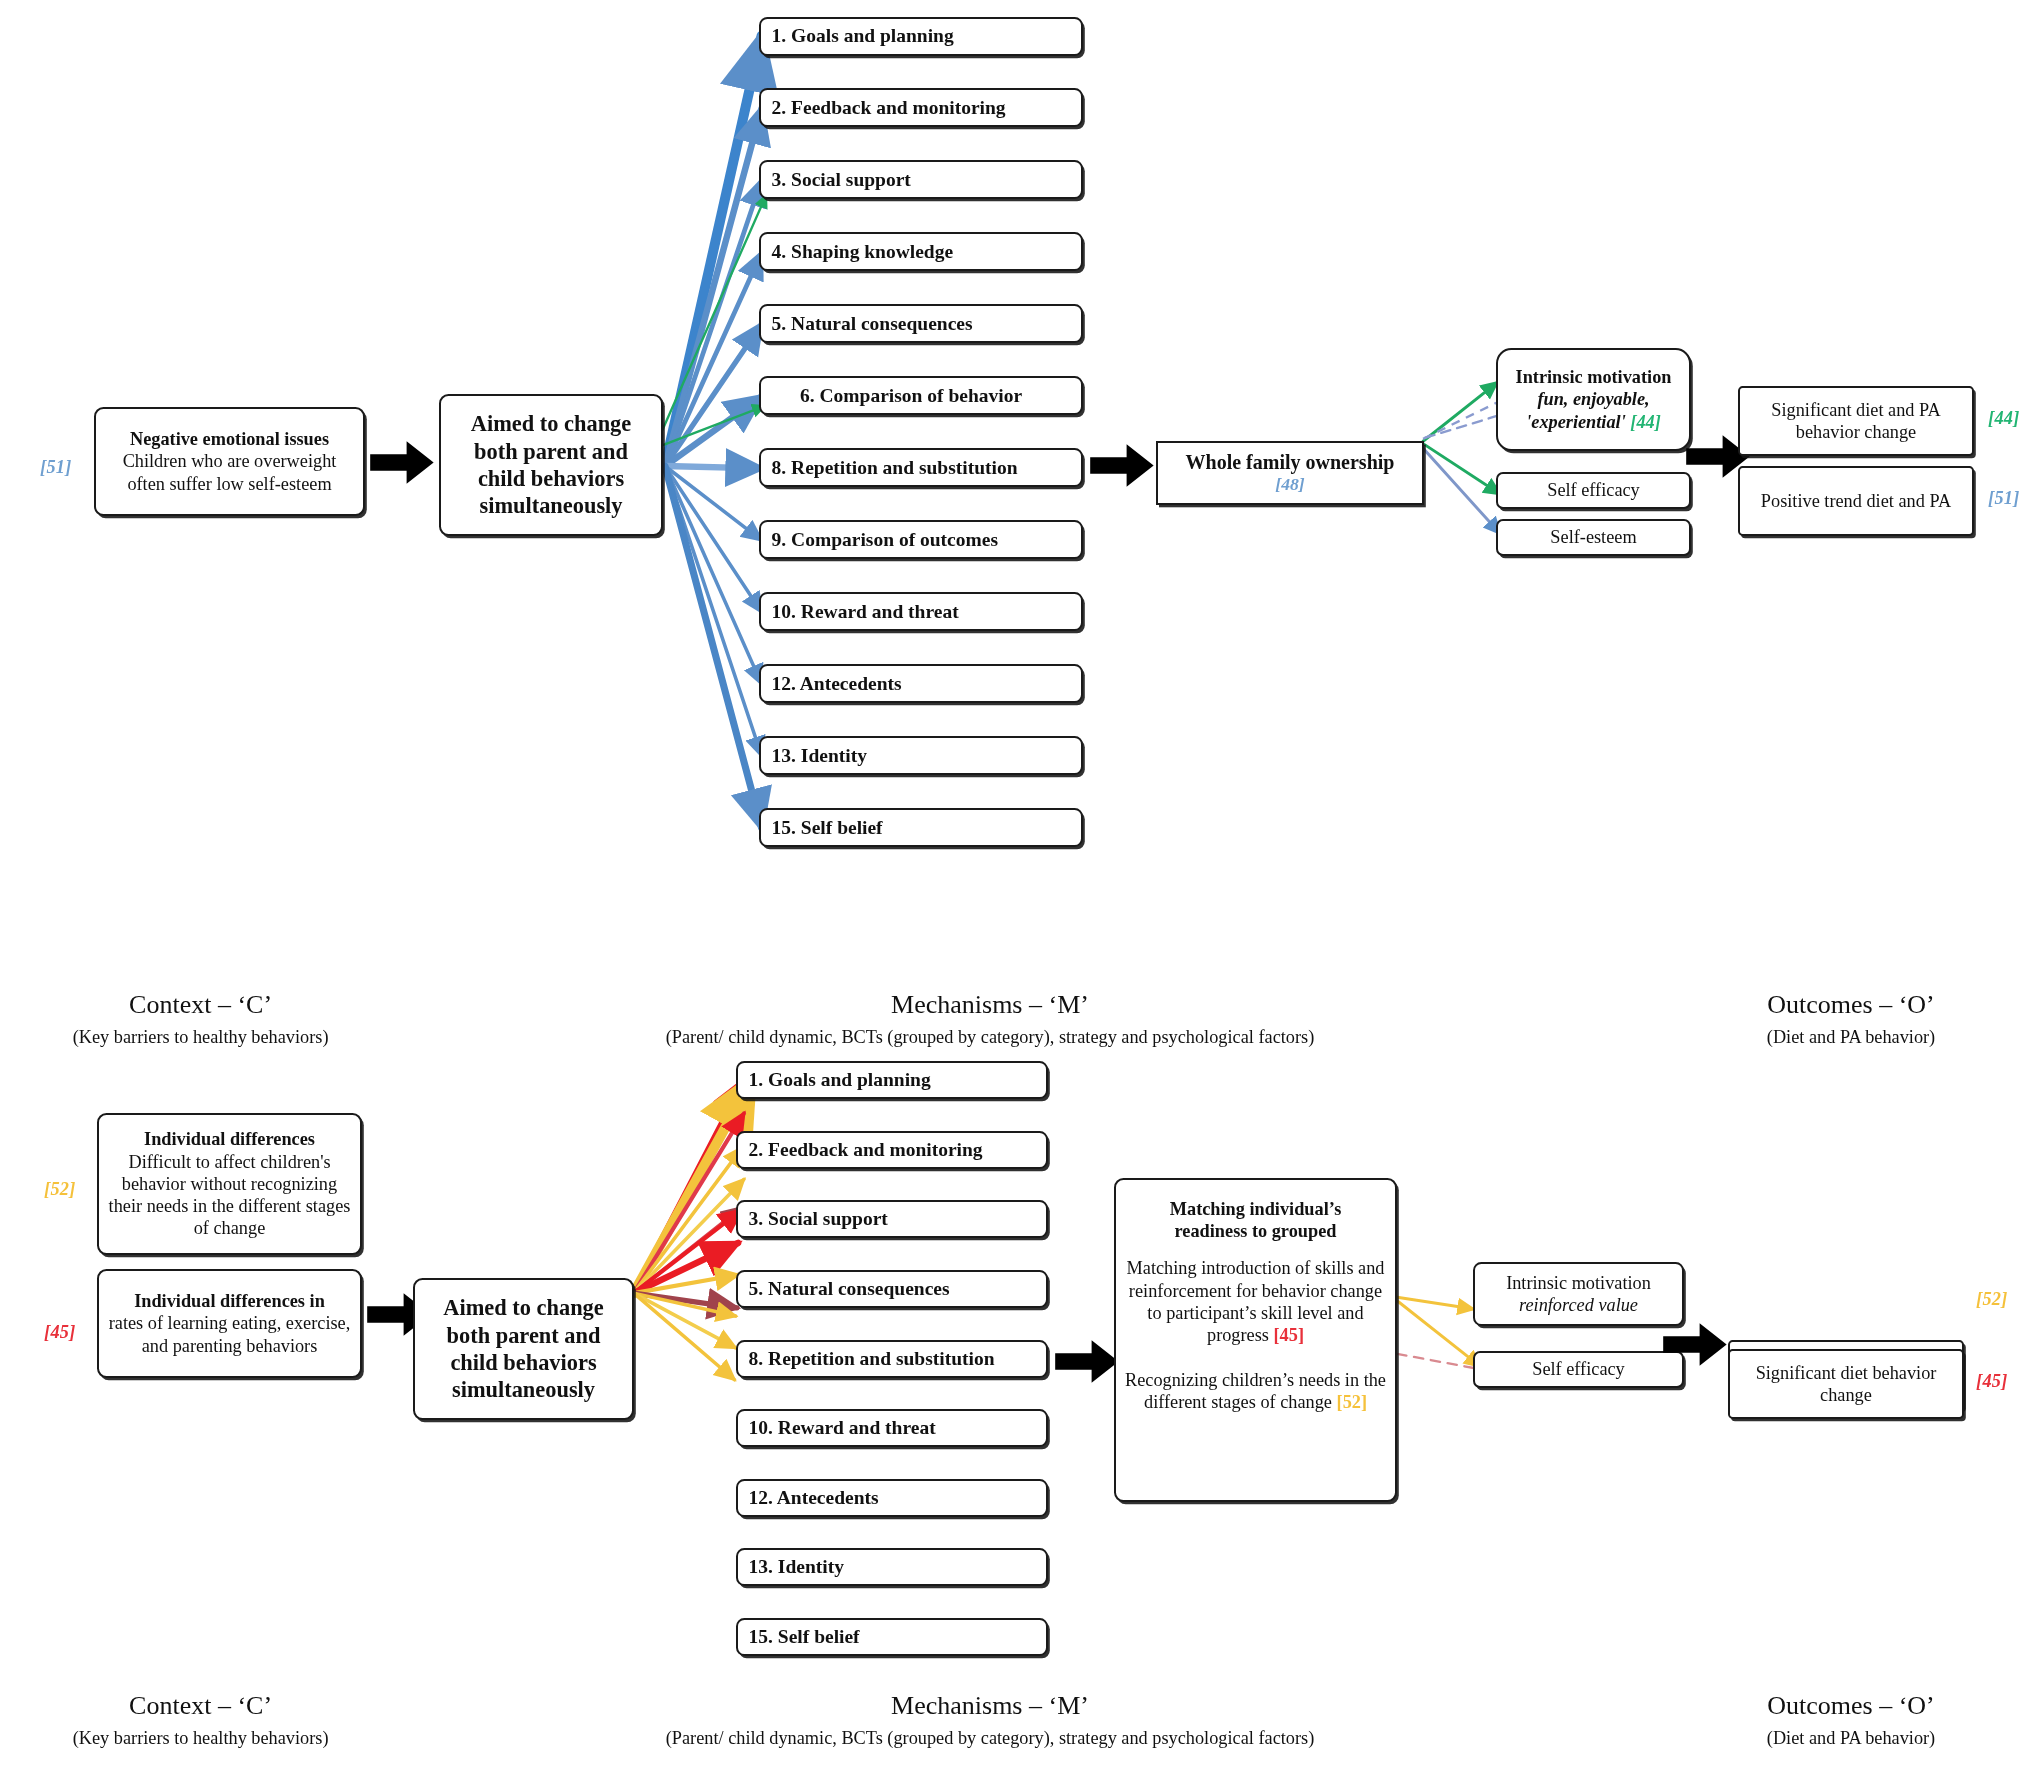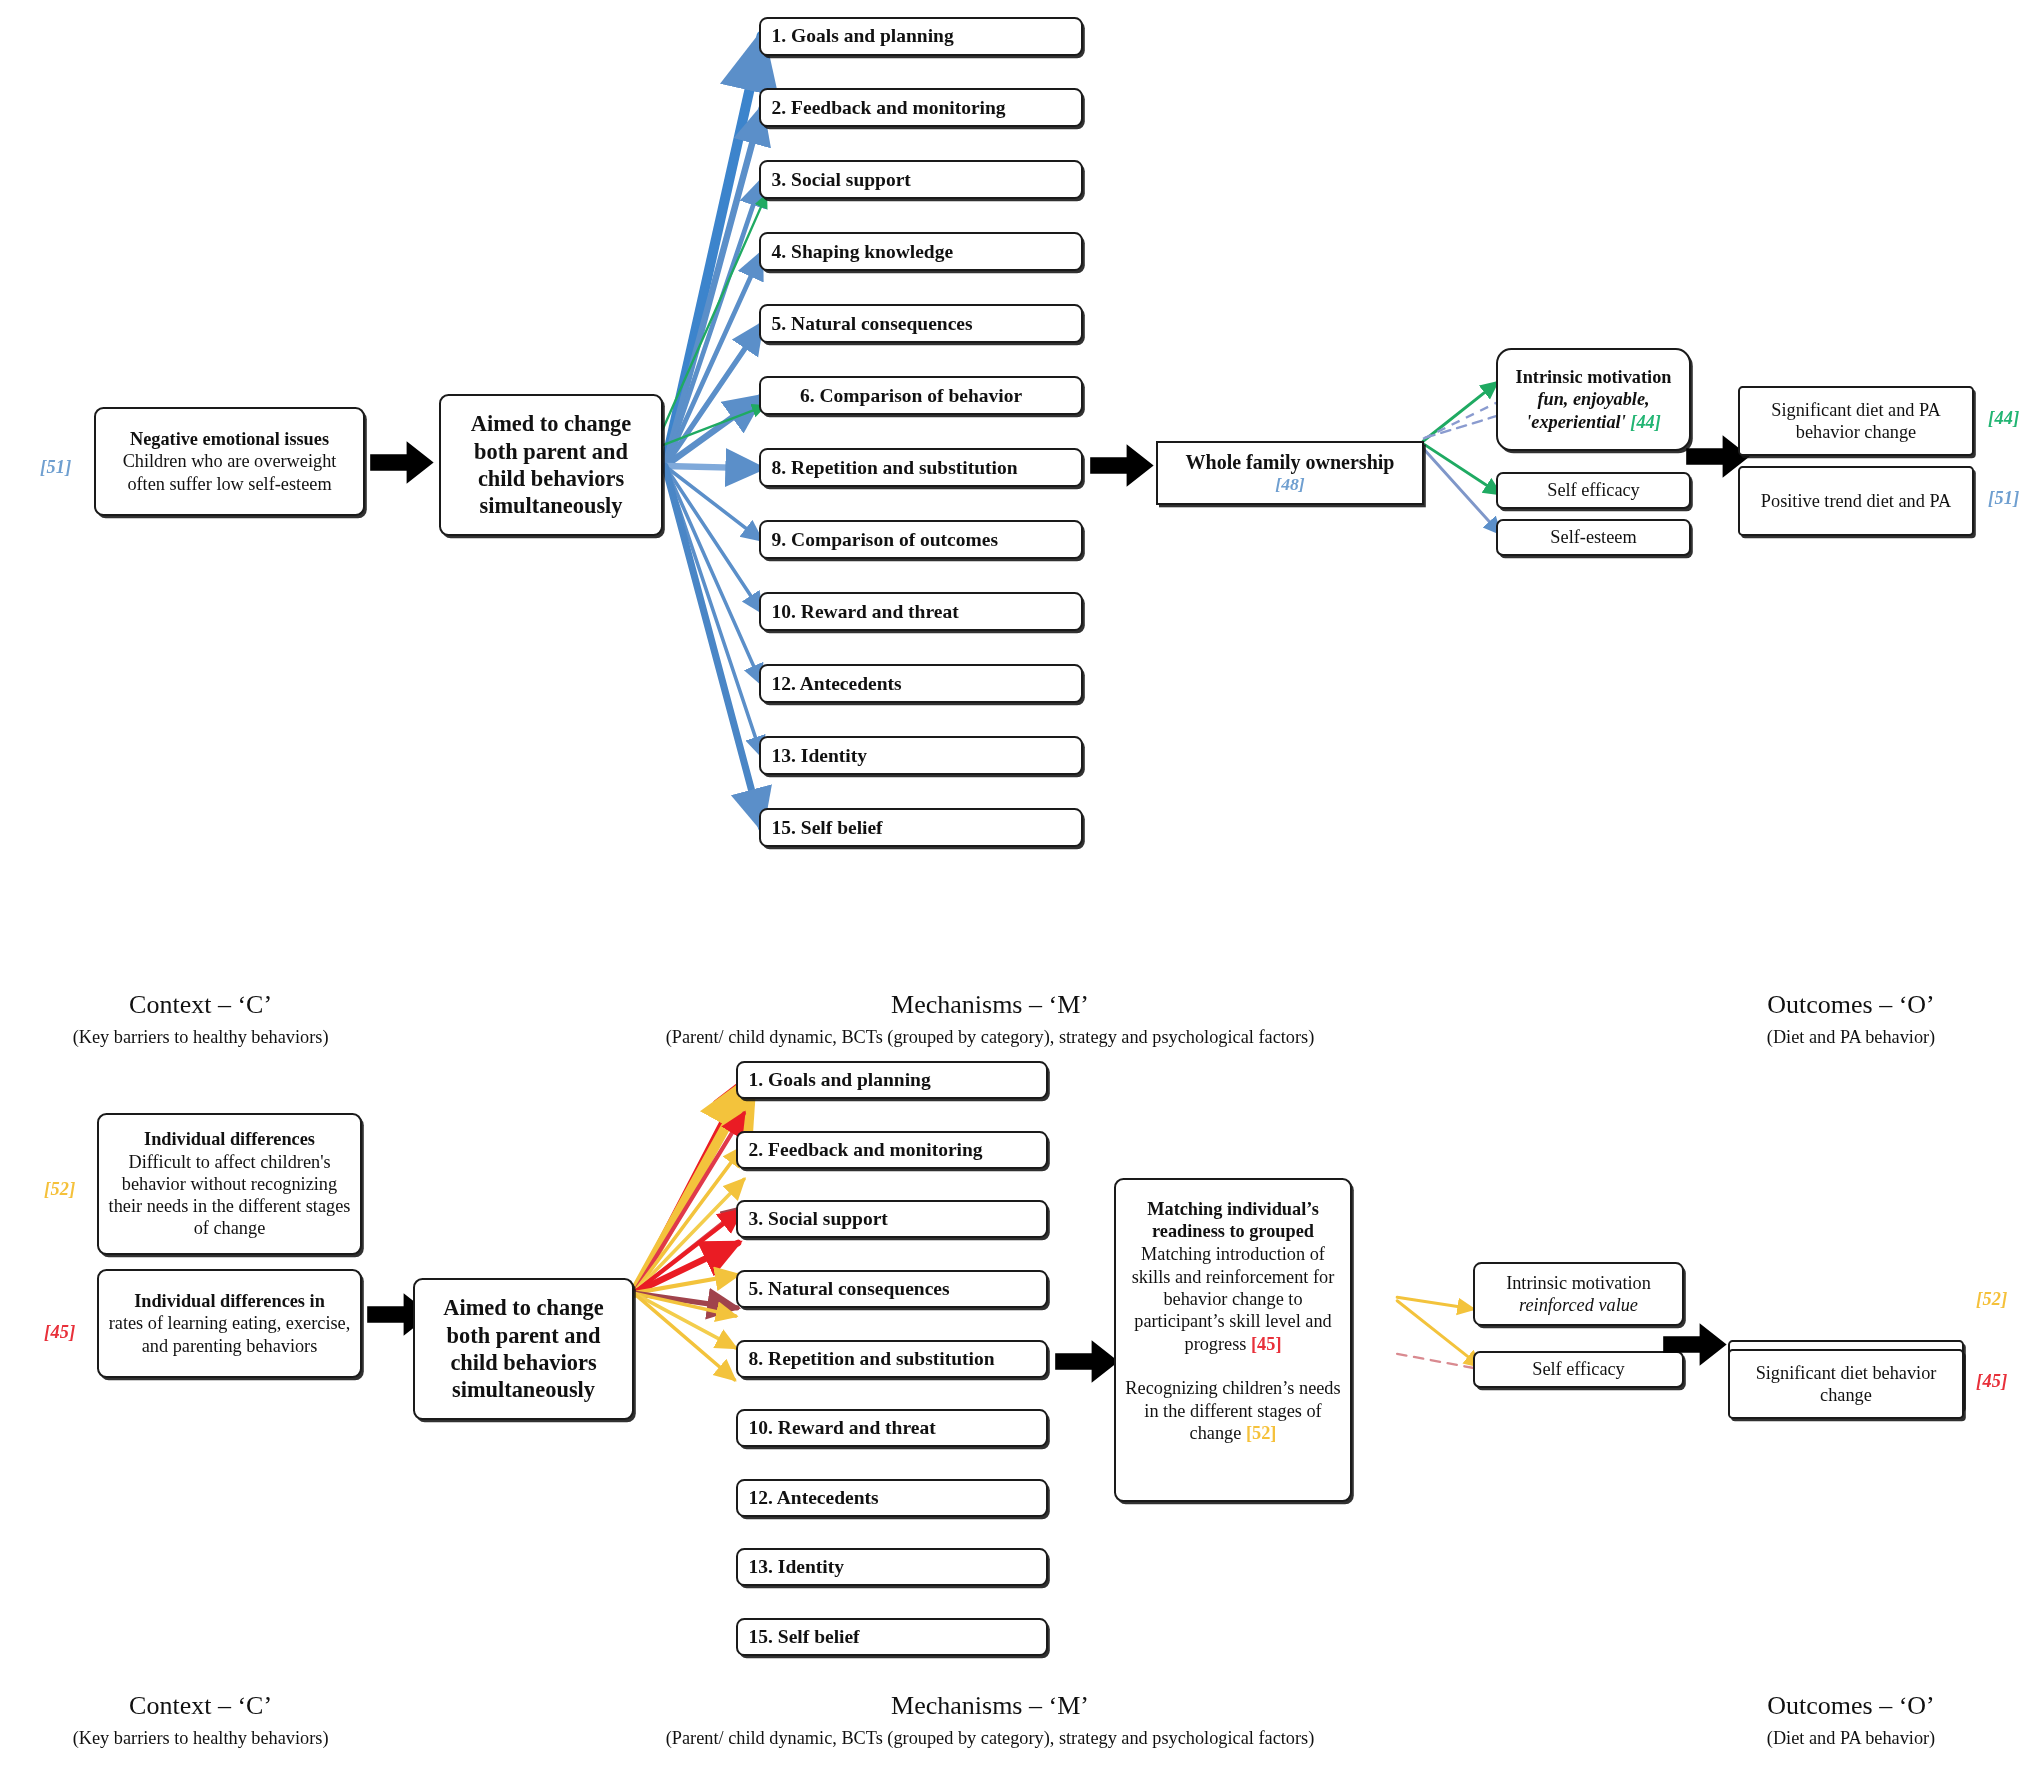--- a/index.html
+++ b/index.html
@@ -263,24 +263,24 @@
       <span>13. Identity</span>
     </div>
   <div class="box bct" style="left:736px;top:1618px;width:312px;height:38px;">
       <span>15. Self belief</span>
     </div>
 
   <svg class="blk-arrow" style="left:1055px;top:1338px;" width="65" height="47" viewBox="0 0 110 80">
     <path d="M0,26 L62,26 L62,4 L108,40 L62,76 L62,54 L0,54 Z" fill="#000"></path>
   </svg>
 
-  <div class="box" style="left:1114px;top:1178px;width:238px;height:324px;font-size:18.3px;justify-content:flex-start;padding-top:17.7px;">
+  <div class="box" style="left:1114px;top:1178px;width:283px;height:324px;font-size:18.3px;justify-content:flex-start;padding-top:17.7px;">
     <div class="hd">Matching individual’s</div>
     <div class="hd">readiness to grouped</div>
-    <div style="margin-top:1px;">
+    <div style="margin-top:15px;">
       <span>Matching introduction of skills and reinforcement for behavior change to participant’s skill level and progress </span><span style="color:#e8303a;font-weight:bold;">[45]</span>
     </div>
     <div style="margin-top:22.4px;">
       <span>Recognizing children’s needs in the different stages of change </span><span style="color:#f5c13b;font-weight:bold;">[52]</span>
     </div>
   </div>
 
   <div class="box sq" style="left:1473px;top:1262px;width:211px;height:64px;font-size:18.3px;border-radius:8.3px;">
     <div>Intrinsic motivation</div>
     <div class="ital">reinforced value</div>

